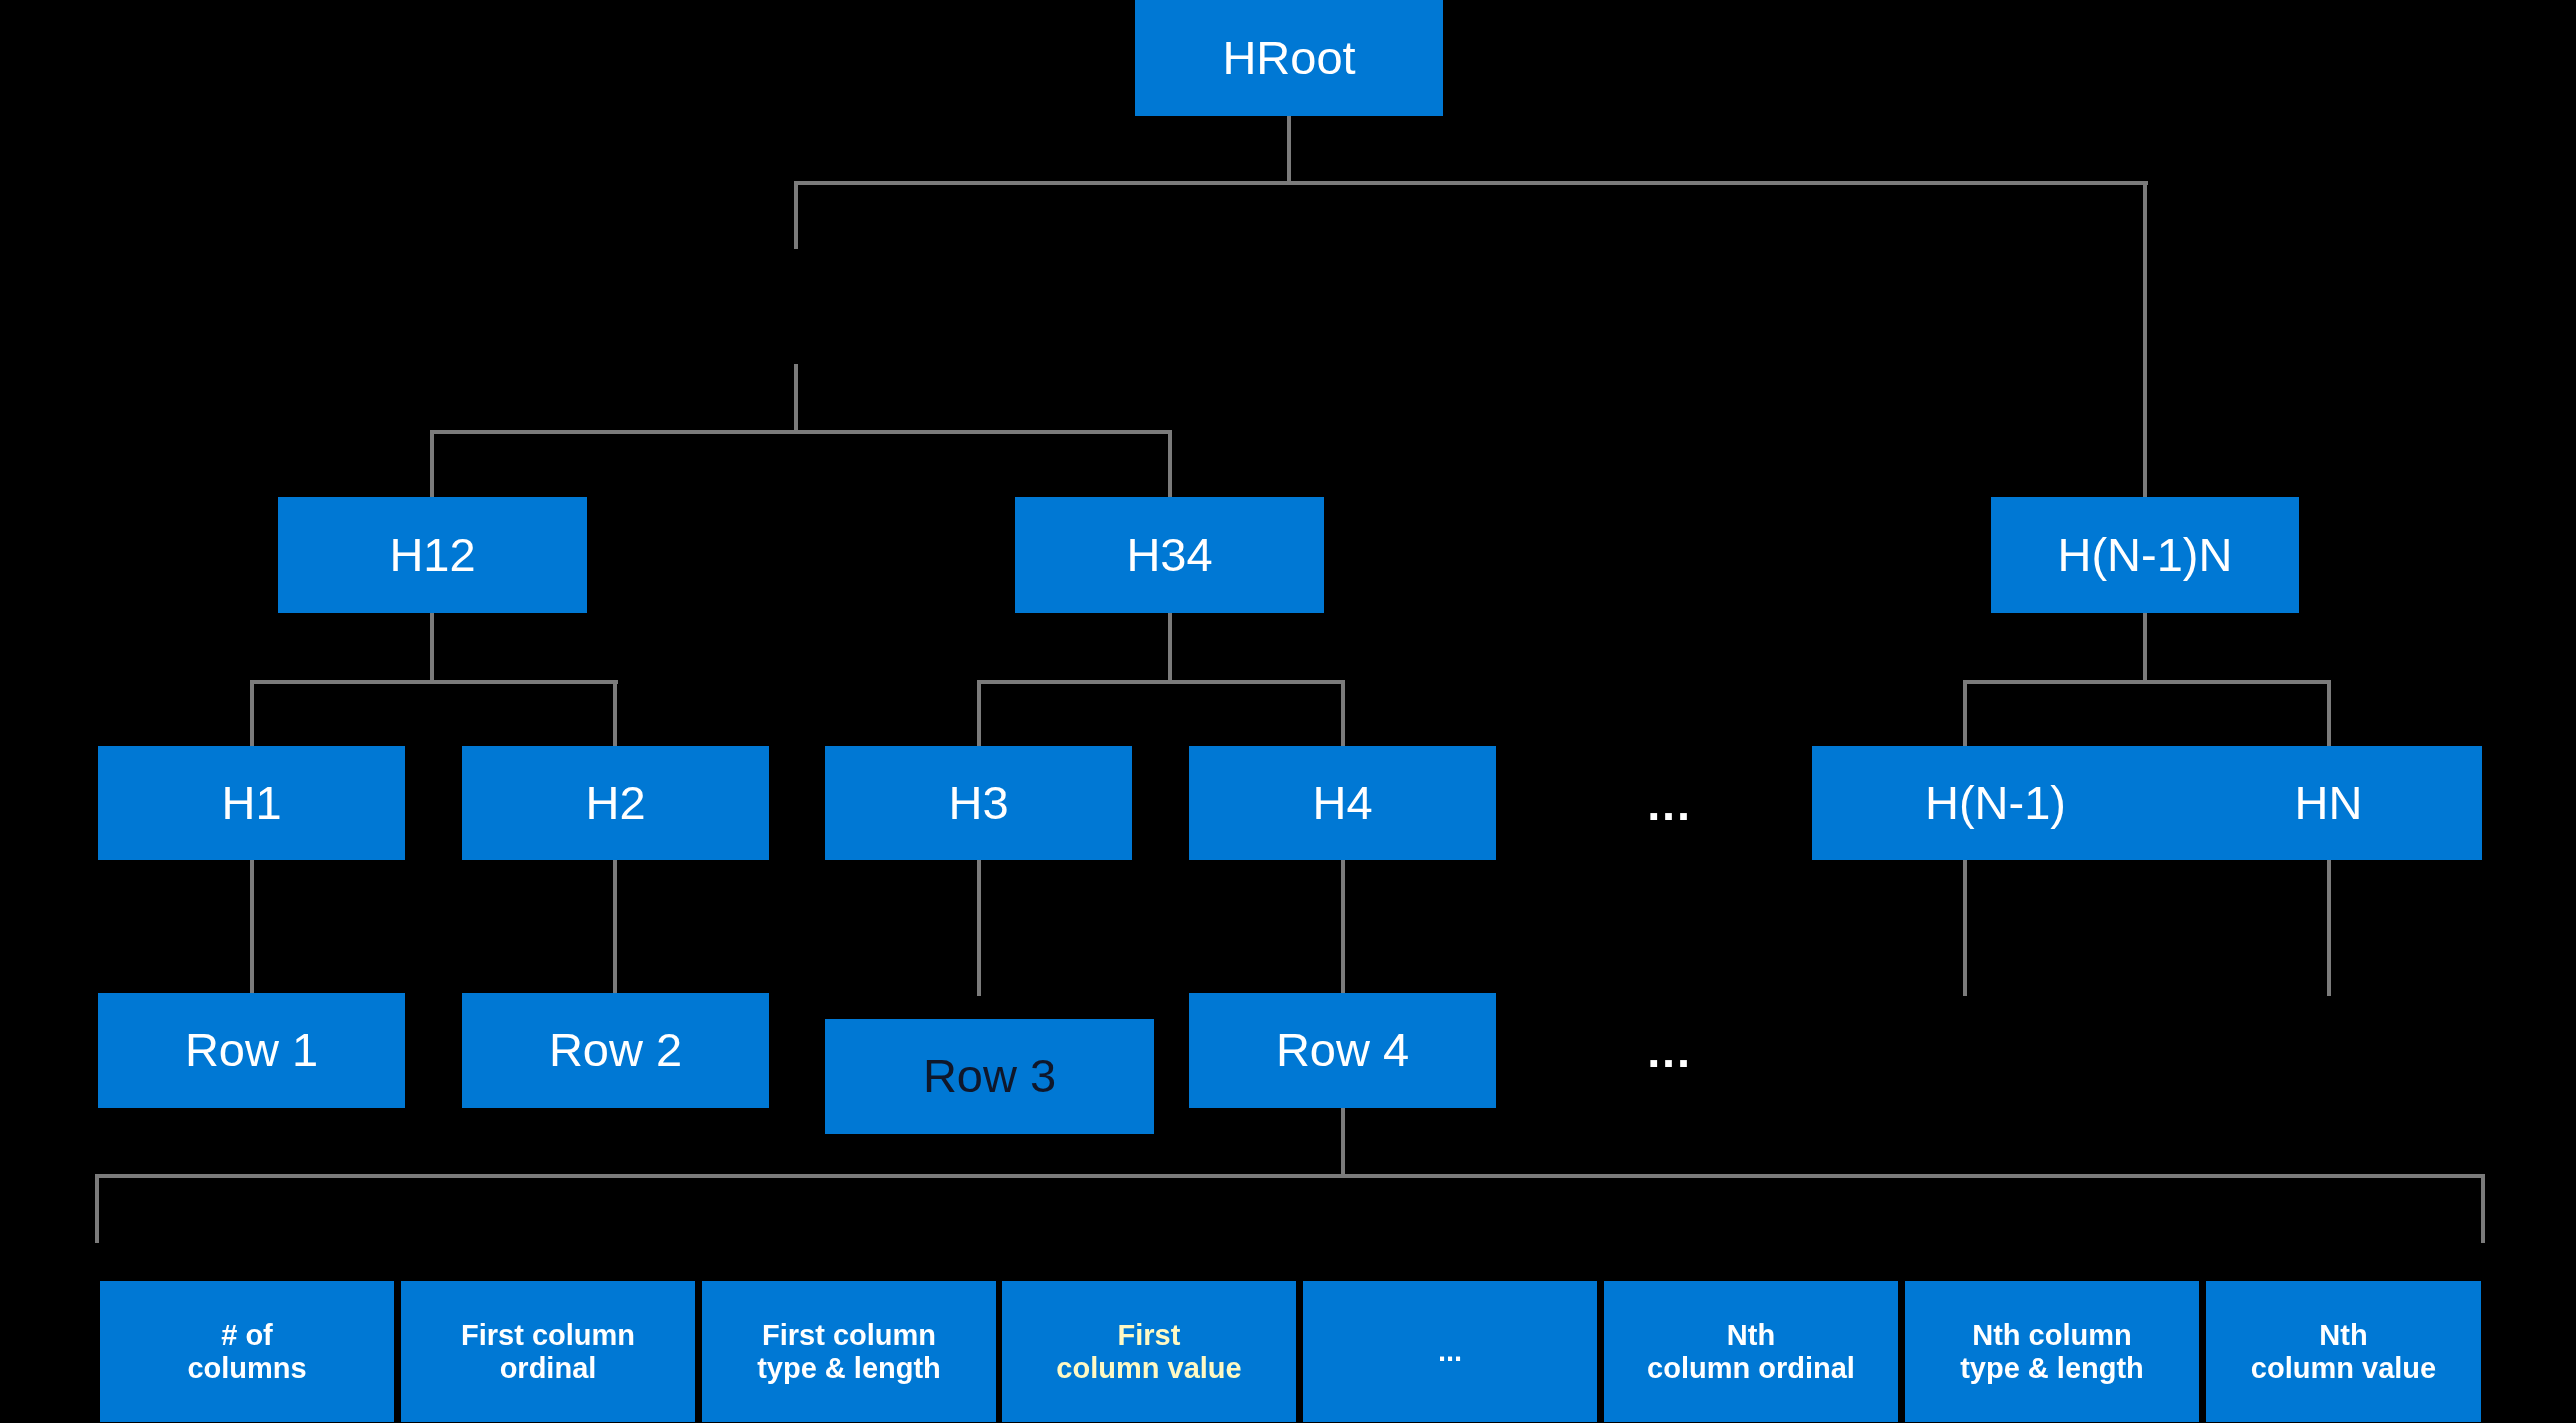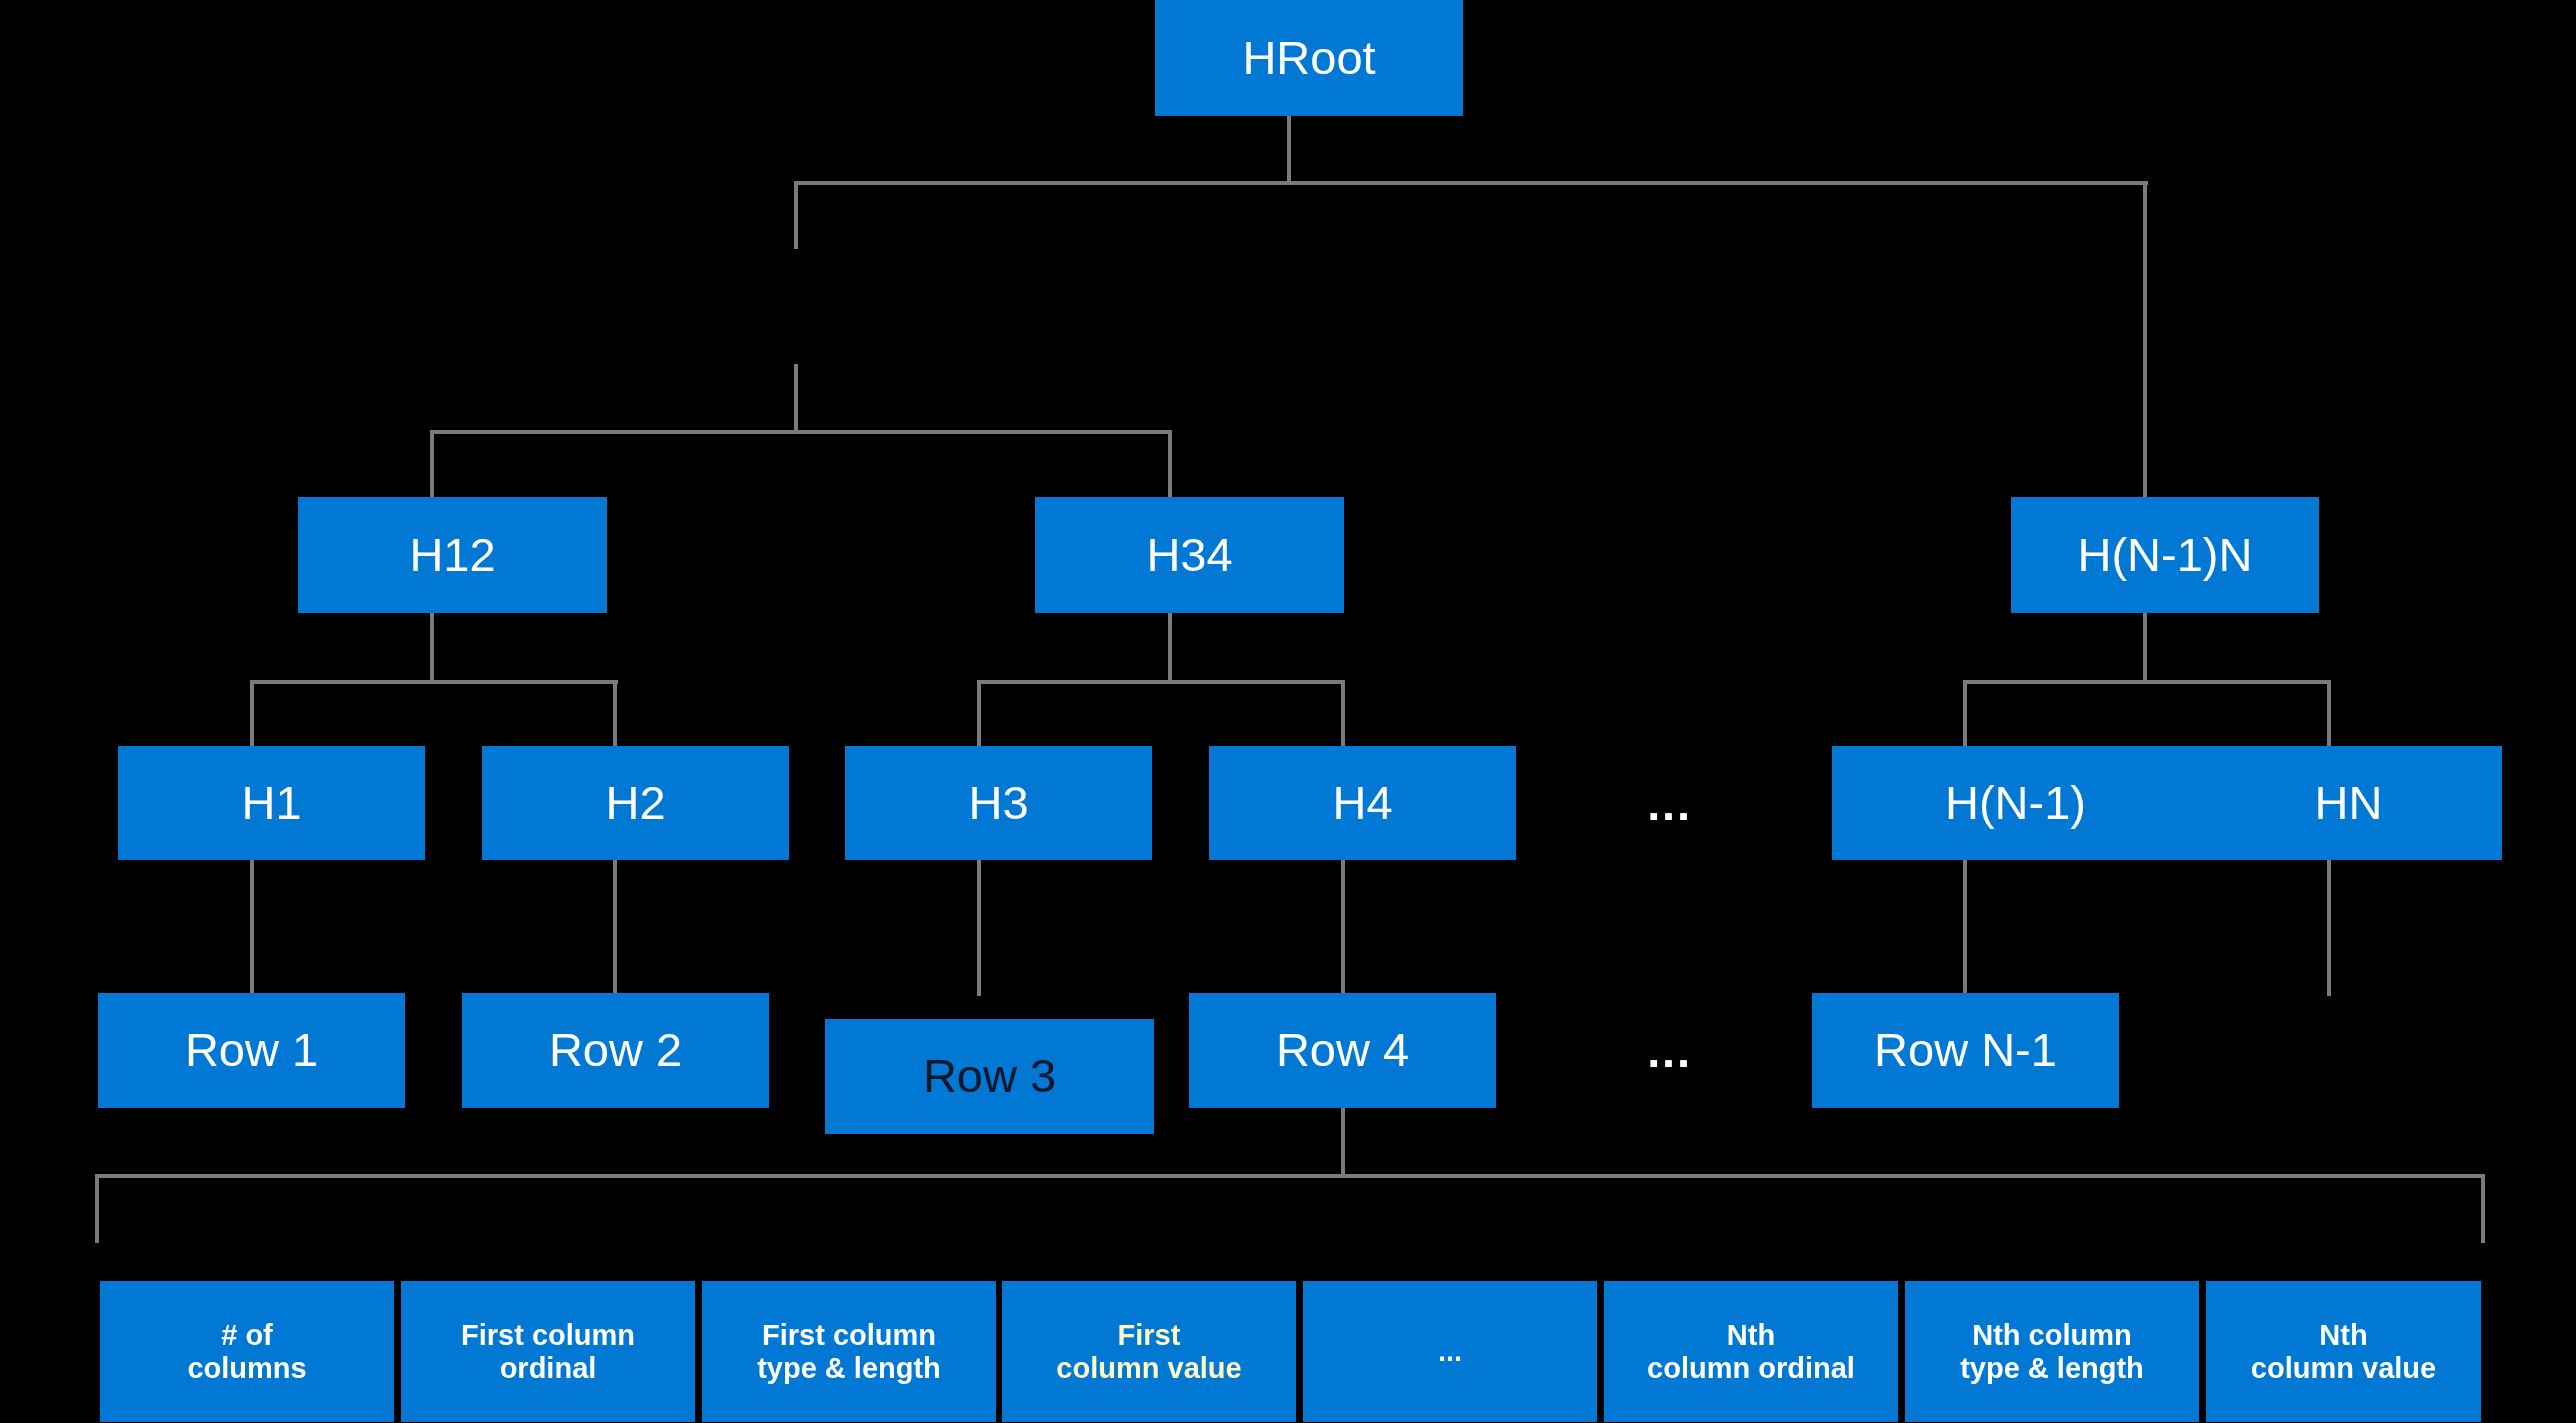--- a/index.html
+++ b/index.html
@@ -20,21 +20,21 @@
     background: #0078d4;
     color: #ffffff;
     display: flex;
     align-items: center;
     justify-content: center;
     text-align: center;
     line-height: 1.12;
     box-sizing: border-box;
     z-index: 3;
   }
-  .node.big   { font-size: 47px; font-weight: 400; margin-left: 20px; }
+  .node.big   { font-size: 47px; font-weight: 400; }
   .node.row   { font-size: 47px; font-weight: 400; }
   .node.col   { font-size: 29px; font-weight: 700; padding: 3.4px 6.8px; }
   .ellipsis {
     position: absolute;
     color: #ffffff;
     font-size: 47px;
     font-weight: 700;
     letter-spacing: 1.7px;
     display: flex;
     align-items: center;
@@ -91,21 +91,20 @@
     <div class="node big" style="left: 462px; top: 746px; width: 307px; height: 114px; background: rgb(0, 120, 212); color: rgb(255, 255, 255); white-space: pre-line;">H2</div>
     <div class="node big" style="left: 825px; top: 746px; width: 307px; height: 114px; background: rgb(0, 120, 212); color: rgb(255, 255, 255); white-space: pre-line;">H3</div>
     <div class="node big" style="left: 1189px; top: 746px; width: 307px; height: 114px; background: rgb(0, 120, 212); color: rgb(255, 255, 255); white-space: pre-line;">H4</div>
     <div class="node big" style="left: 1812px; top: 746px; width: 367px; height: 114px; background: rgb(0, 120, 212); color: rgb(255, 255, 255); white-space: pre-line;">H(N-1)</div>
     <div class="node big" style="left: 2175px; top: 746px; width: 307px; height: 114px; background: rgb(0, 120, 212); color: rgb(255, 255, 255); white-space: pre-line;">HN</div>
     <div class="ellipsis" style="left: 1585px; top: 746px; width: 169px; height: 114px;">...</div>
     <div class="node row" style="left: 98px; top: 993px; width: 307px; height: 115px; background: rgb(0, 120, 212); color: rgb(255, 255, 255); white-space: pre-line;">Row 1</div>
     <div class="node row" style="left: 462px; top: 993px; width: 307px; height: 115px; background: rgb(0, 120, 212); color: rgb(255, 255, 255); white-space: pre-line;">Row 2</div>
     <div class="node row" style="left: 825px; top: 993px; width: 329px; height: 115px; background: rgb(0, 120, 212); color: #0f172a; white-space: pre-line; margin-top: 26px;">Row 3</div>
     <div class="node row" style="left: 1189px; top: 993px; width: 307px; height: 115px; background: rgb(0, 120, 212); color: rgb(255, 255, 255); white-space: pre-line;">Row 4</div>
-    <div class="node row" style="left: 1812px; top: 993px; width: 307px; height: 115px; background: rgb(0, 120, 212); color: rgb(255, 255, 255); white-space: pre-line;">Row N-1</div>
     <div class="ellipsis" style="left: 1585px; top: 993px; width: 169px; height: 115px;">...</div>
     <div class="node col" style="left: 100px; top: 1281px; width: 294px; height: 141px; background: rgb(0, 120, 212); color: rgb(255, 255, 255); white-space: pre-line;"># of
 columns</div>
     <div class="node col" style="left: 401px; top: 1281px; width: 294px; height: 141px; background: rgb(0, 120, 212); color: rgb(255, 255, 255); white-space: pre-line;">First column
 ordinal</div>
     <div class="node col" style="left: 702px; top: 1281px; width: 294px; height: 141px; background: rgb(0, 120, 212); color: rgb(255, 255, 255); white-space: pre-line;">First column
 type &amp; length</div>
     <div class="node col" style="left: 1002px; top: 1281px; width: 294px; height: 141px; background: rgb(0, 120, 212); color: #fef9c3; white-space: pre-line;">First
 column value</div>
     <div class="node col" style="left: 1303px; top: 1281px; width: 294px; height: 141px; background: rgb(0, 120, 212); color: rgb(255, 255, 255); white-space: pre-line;">...</div>

